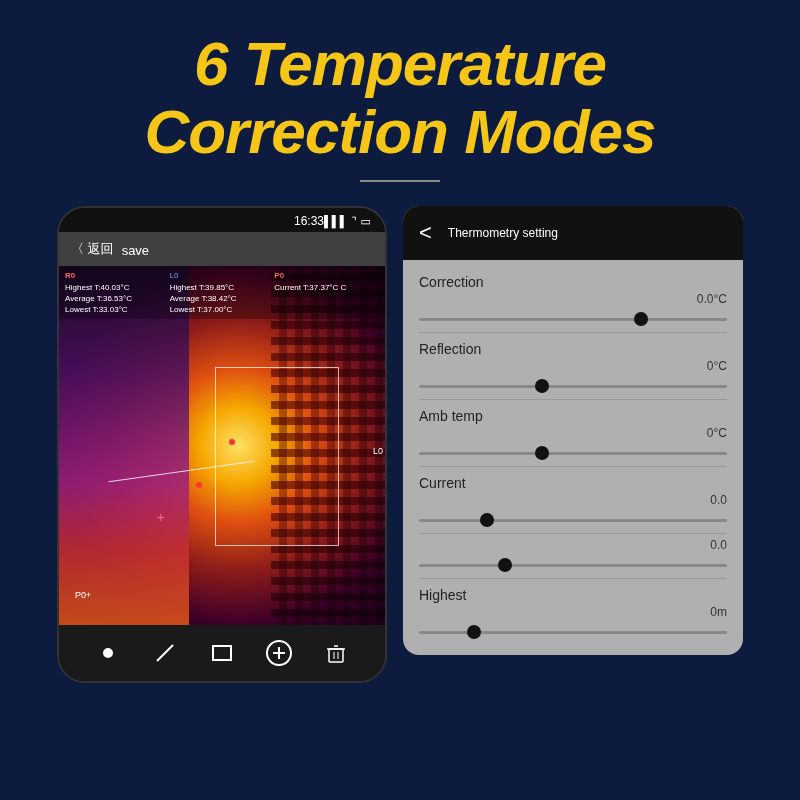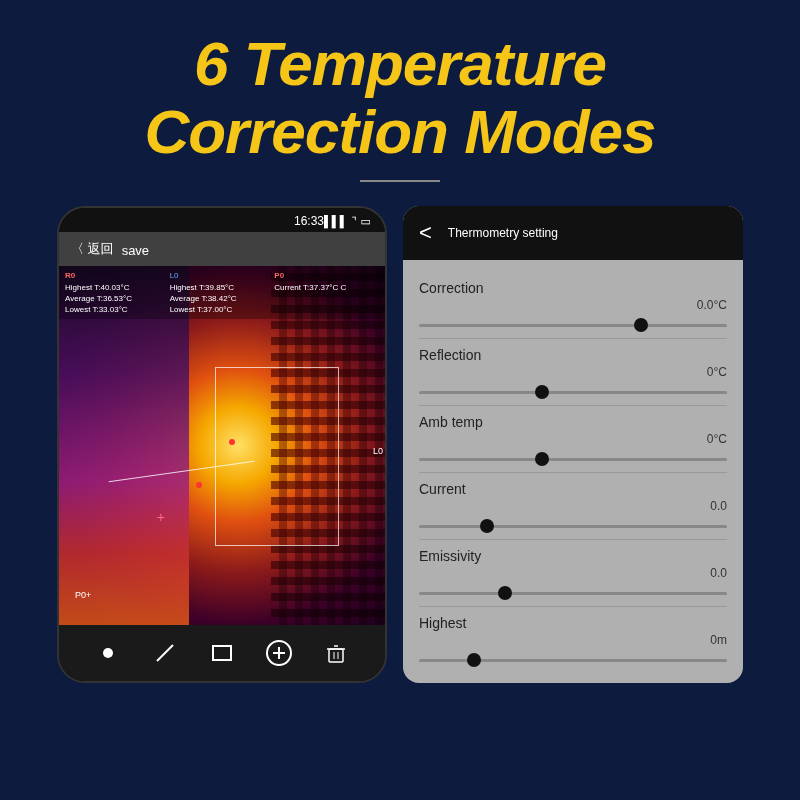--- a/index.html
+++ b/index.html
@@ -260,21 +260,21 @@
       color: #fff;
       cursor: pointer;
     }
 
     .panel-title {
       font-size: 12px;
       color: #fff;
     }
 
     .settings-list {
-      padding: 12px 16px 10px;
+      padding: 6px 16px 10px;
     }
 
     .setting-item {
       margin-bottom: 4px;
     }
 
     .setting-label {
       font-size: 14px;
       color: #222;
       margin-bottom: 2px;
@@ -463,21 +463,20 @@
           <div class="setting-label">Current</div>
           <div class="setting-value">0.0</div>
           <div class="slider-container">
             <div class="slider-track">
               <div class="slider-thumb" style="left: 22%;"></div>
             </div>
           </div>
           <div class="divider-h"></div>
         </div>
         <div class="setting-item">
-          <div class="setting-label">Emissivity</div>
           <div class="setting-value">0.0</div>
           <div class="slider-container">
             <div class="slider-track">
               <div class="slider-thumb" style="left: 28%;"></div>
             </div>
           </div>
           <div class="divider-h"></div>
         </div>
         <div class="setting-item">
           <div class="setting-label">Highest</div>

